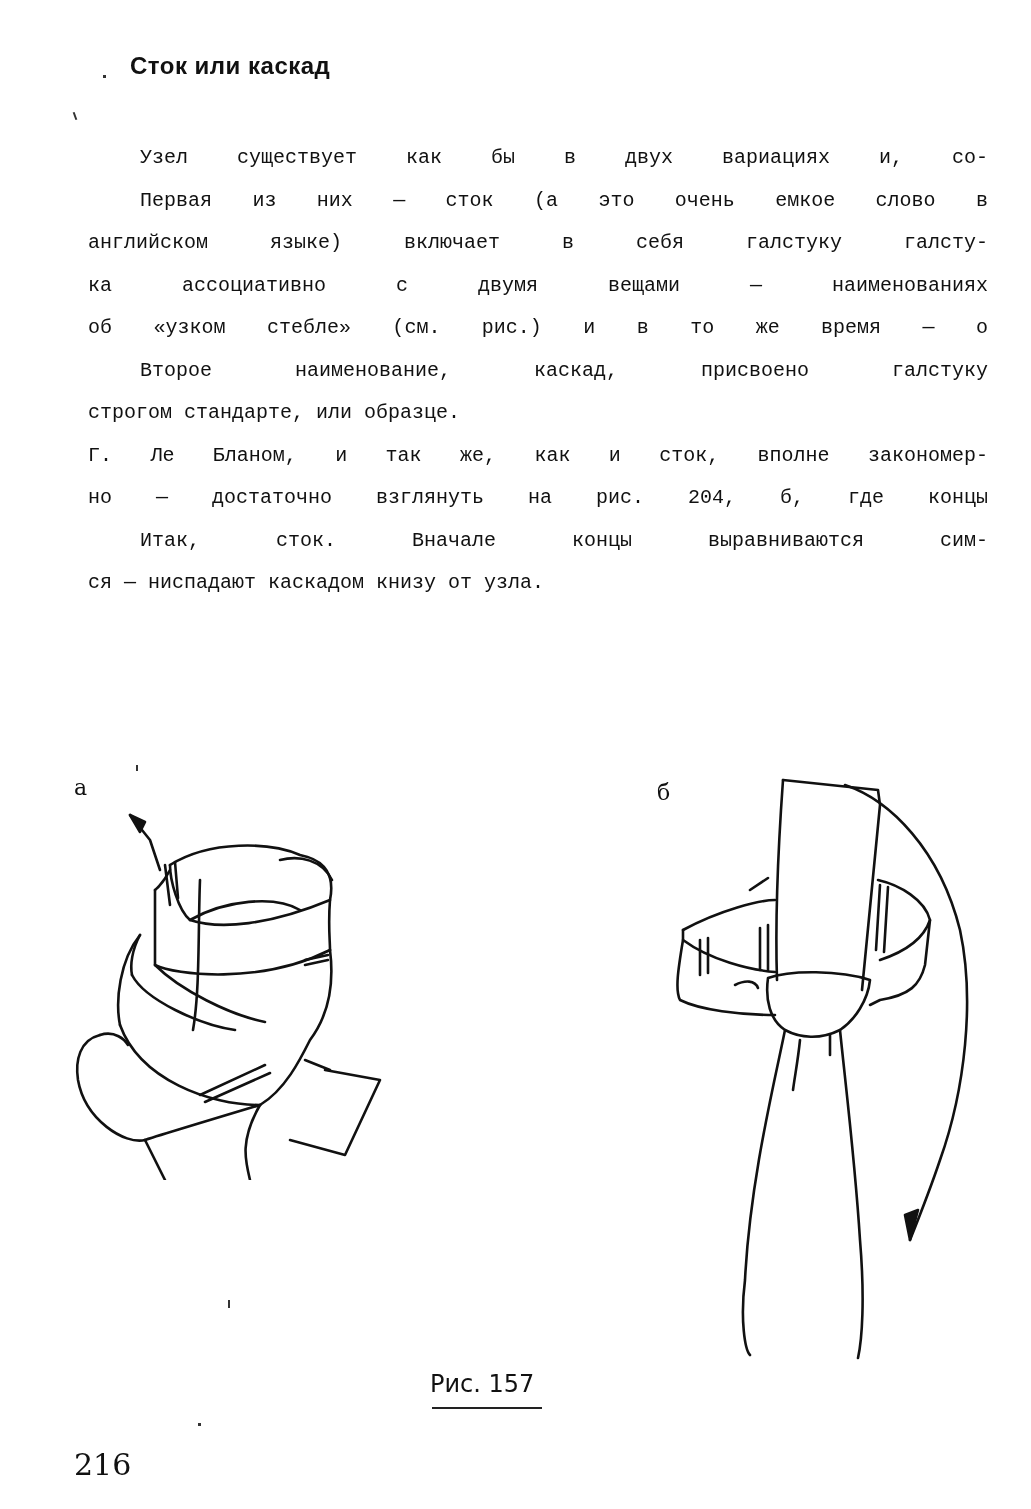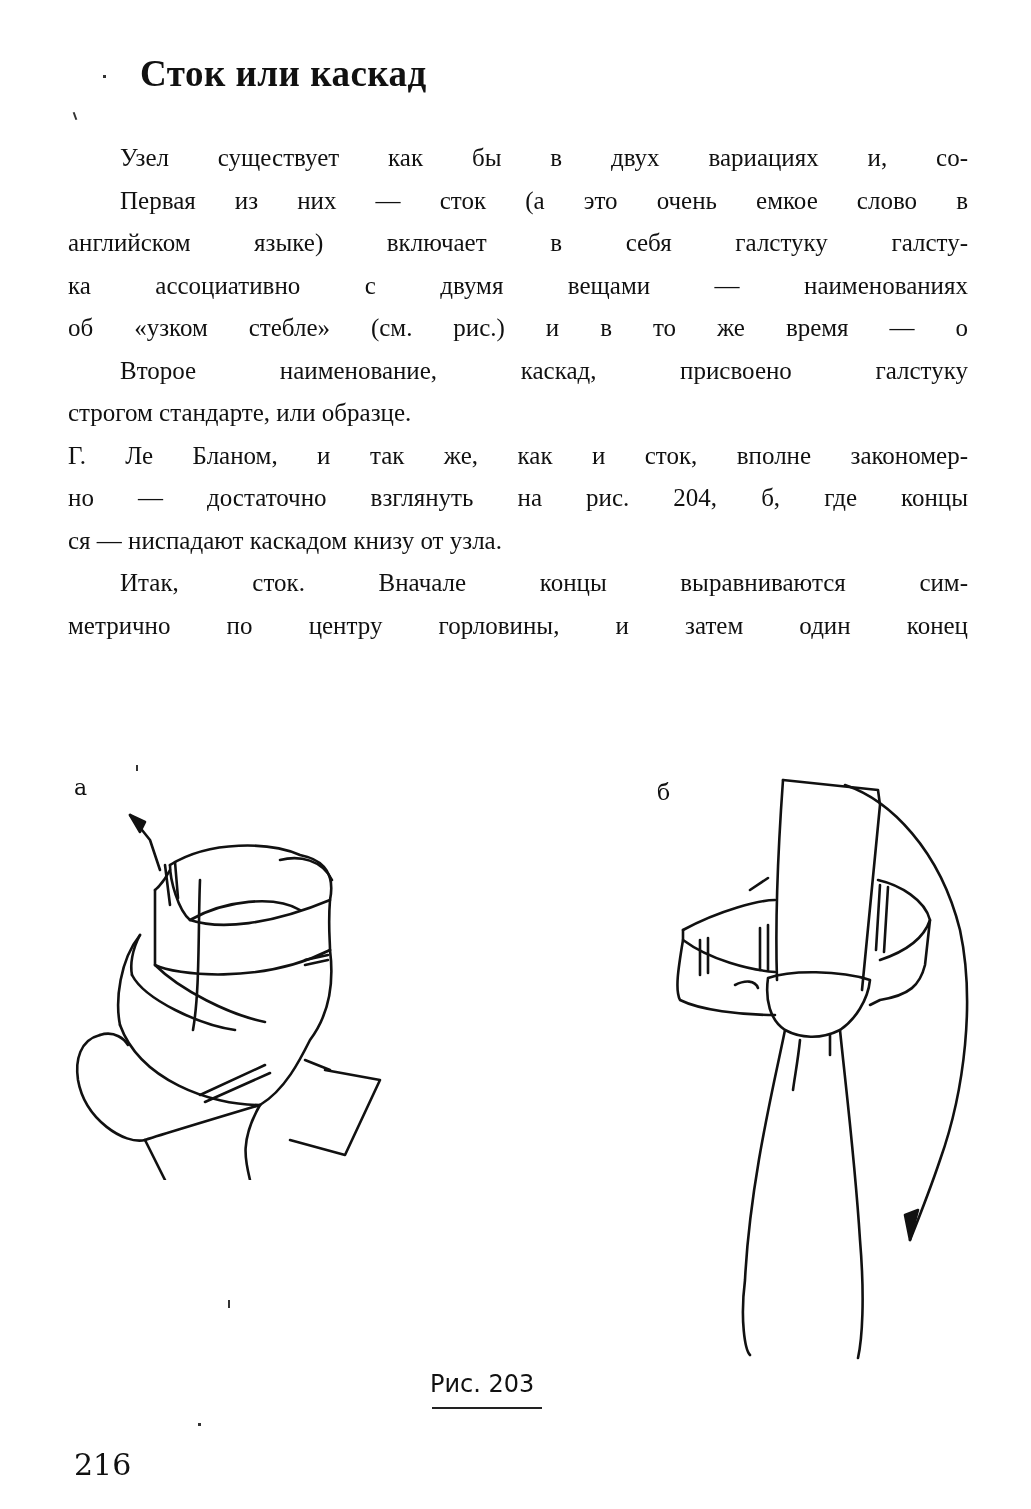--- a/index.html
+++ b/index.html
@@ -1,23 +1,23 @@
 <!DOCTYPE html>
 <html><head>
   <meta charset="utf-8">
   <style>
     html, body { margin: 0; padding: 0; background: #ffffff; }
     body { width: 1031px; height: 1509px; position: relative; overflow: hidden; color: #111; }
     .title {
       position: absolute; left: 130px; top: 52px;
-      font-family: Liberation Serif, serif; font-weight: bold; font-size: 37px; letter-spacing: 0.5px; margin-left: 10px;
+      font-family: Liberation Sans, sans-serif; font-weight: bold; font-size: 24px; letter-spacing: 0.5px;
     }
     .para-block {
-      position: absolute; left: 68px; width: 900px;
-      font-family: Liberation Serif, serif; font-size: 25px; line-height: 42.5px;
+      position: absolute; left: 88px; width: 900px;
+      font-family: Liberation Mono, monospace; font-size: 20px; line-height: 42.5px;
       text-align: justify; text-align-last: left;
     }
     .line { display: block; text-align: justify; text-align-last: justify; }
     .line.last { text-align-last: left; }
     .fig-label {
       position: absolute; font-family: "DejaVu Serif", serif; font-size: 22px;
     }
     .caption {
       position: absolute; left: 430px; top: 1370px;
       font-family: "DejaVu Sans", sans-serif; font-size: 24px;
@@ -39,23 +39,22 @@
 <div class="para-block" style="top:137px;">
   <span class="line" style="padding-left:52px;">Узел существует как бы в двух вариациях и, со-</span>
   <span class="line" style="padding-left:52px;">Первая из них — сток (а это очень емкое слово в</span>
   <span class="line">английском языке) включает в себя галстуку галсту-</span>
   <span class="line">ка ассоциативно с двумя вещами — наименованиях</span>
   <span class="line">об «узком стебле» (см. рис.) и в то же время — о</span>
   <span class="line" style="padding-left:52px;">Второе наименование, каскад, присвоено галстуку</span>
   <span class="line last">строгом стандарте, или образце.</span>
   <span class="line">Г. Ле Бланом, и так же, как и сток, вполне закономер-</span>
   <span class="line">но — достаточно взглянуть на рис. 204, б, где концы</span>
+  <span class="line" style="padding-left:52px;">Итак, сток. Вначале концы выравниваются сим-</span>
   <span class="line last">ся — ниспадают каскадом книзу от узла.</span>
-  <span class="line" style="padding-left:52px;">Итак, сток. Вначале концы выравниваются сим-</span>
-  <span class="line">метрично по центру горловины, и затем один конец</span>
 </div>
 
 <div class="speck" style="left:103px;top:75px;width:3px;height:3px;"></div>
 <div class="speck" style="left:74px;top:112px;width:2px;height:8px;transform:rotate(-20deg);"></div>
 
 <div class="fig-label" style="left:74px;top:775px;">а</div>
 <div class="fig-label" style="left:657px;top:780px;">б</div>
 
 <svg class="fig" width="400" height="420" viewBox="0 0 400 420" style="left:60px;top:760px;">
   <path d="M70 55 L90 80 L100 110"></path>
@@ -110,16 +109,16 @@
   <path d="M128 165 L128 210"></path>
   <path d="M240 125 L236 190"></path>
   <path d="M248 127 L244 192"></path>
   <path d="M110 130 L128 118"></path>
 </svg>
 
 <div class="speck" style="left:136px;top:765px;width:2px;height:6px;"></div>
 <div class="speck" style="left:228px;top:1300px;width:2px;height:8px;"></div>
 <div class="speck" style="left:198px;top:1423px;width:3px;height:3px;"></div>
 
-<div class="caption">Рис. 203</div>
+<div class="caption">Рис. 157</div>
 <div class="caption-rule"></div>
 
 <div class="page-num">216</div>
 
 </body></html>

